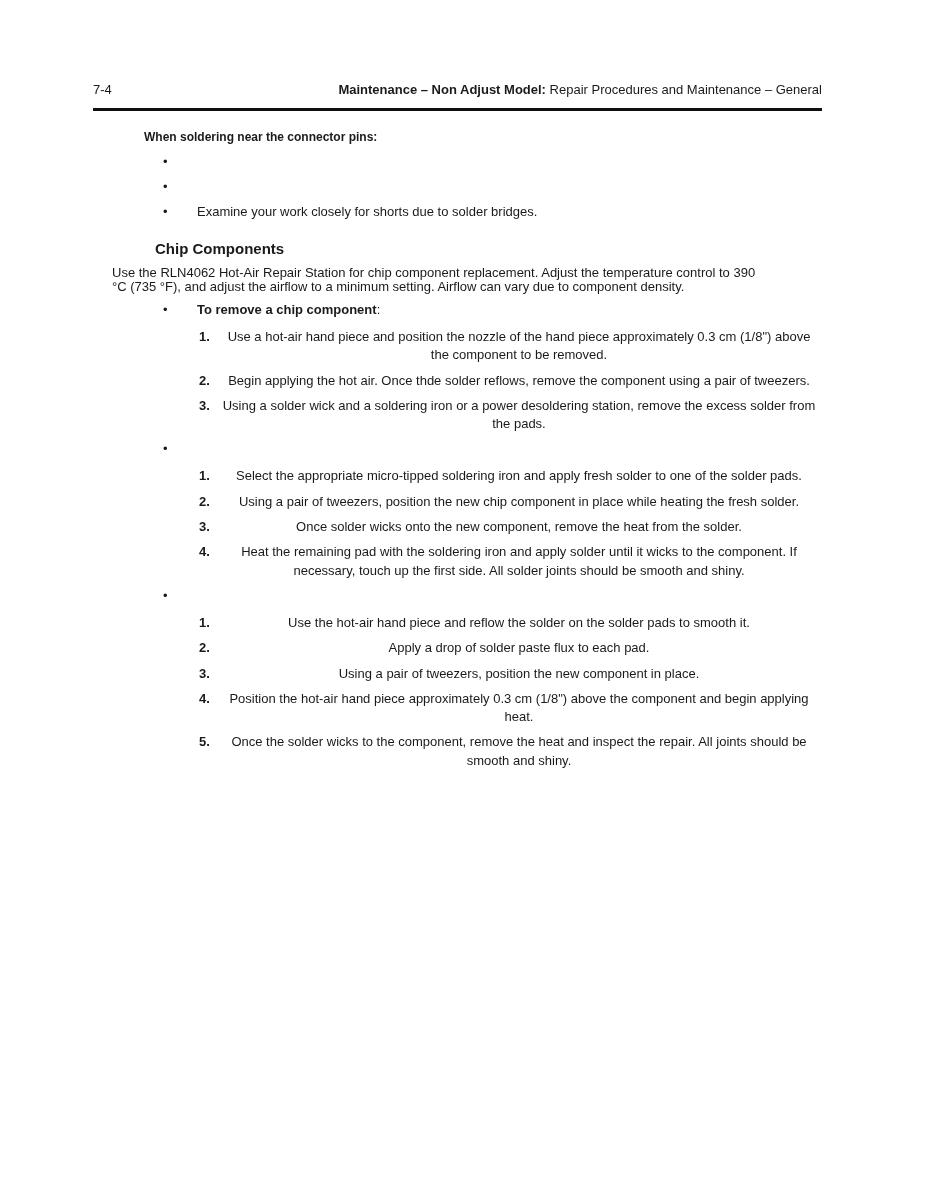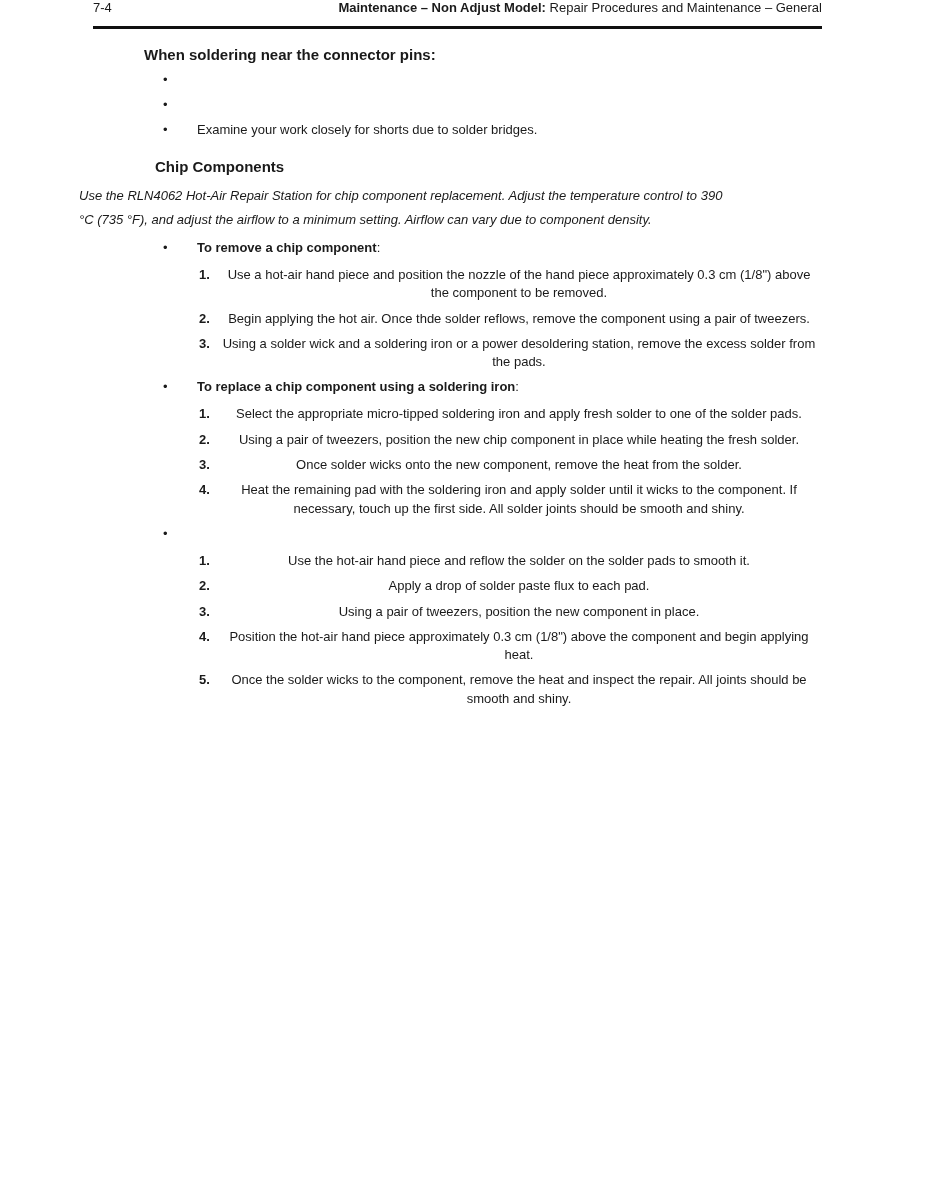--- a/index.html
+++ b/index.html
@@ -8,50 +8,49 @@
     position: relative;
     width: 926px;
     height: 1198px;
     background: #ffffff;
     font-family: "Liberation Sans", sans-serif;
     font-size: 13px;
     color: #1a1a1a;
     overflow: hidden;
   }
   
-  .page-header { margin: 0 104px 0 93px; }
+  .page-header { margin: 0 104px 0 93px; padding-top: 82px; }
   .header-row {
     display: flex;
     justify-content: space-between;
     align-items: baseline;
     line-height: 15px;
     font-size: 13px;
   }
   .header-title b { font-weight: bold; }
   .header-rule { border-top: 3px solid #101010; margin-top: 11px; }
   
   .content { padding-top: 1px; }
   .intro-heading {
-    font-size: 15px; font-weight: bold; line-height: 18px;
+    font-size: 12px; font-weight: bold; line-height: 18px;
     margin: 16px 0 7px 144px;
   }
   .bullet-row {
     display: flex; line-height: 18px;
     margin: 0 0 7px 163px;
   }
   .bullet-marker { flex: 0 0 34px; width: 34px; }
   .section-heading {
     font-size: 15px; font-weight: bold; line-height: 18px;
     margin: 19px 0 8px 155px;
   }
   .section-para {
-    line-height: 24px;
-    margin: 8px 0 7px 79px;
+    line-height: 14px;
+    margin: 8px 0 7px 112px;
     width: 645px;
-    font-style: italic;
   }
   .proc-heading-row {
     display: flex; line-height: 18px;
     margin: 7px 0 9px 163px;
   }
   .proc-heading-text b { font-weight: bold; }
   .step-row {
     display: flex; line-height: 18.3px;
     margin: 0 0 7px 199px;
     width: 619px;
@@ -112,21 +111,20 @@
         <div class="step-row">
           <span class="step-num">3.</span>
           <span class="step-text">Using a solder wick and a soldering iron or a power desoldering station, remove the excess solder from the pads.</span>
         </div>
 
     </section>
 
     <section class="proc">
       <div class="proc-heading-row">
         <span class="bullet-marker">•</span>
-        <span class="proc-heading-text"><b>To replace a chip component using a soldering iron</b><span>:</span></span>
       </div>
 
         <div class="step-row">
           <span class="step-num">1.</span>
           <span class="step-text">Select the appropriate micro-tipped soldering iron and apply fresh solder to one of the solder pads.</span>
         </div>
 
         <div class="step-row">
           <span class="step-num">2.</span>
           <span class="step-text">Using a pair of tweezers, position the new chip component in place while heating the fresh solder.</span>

